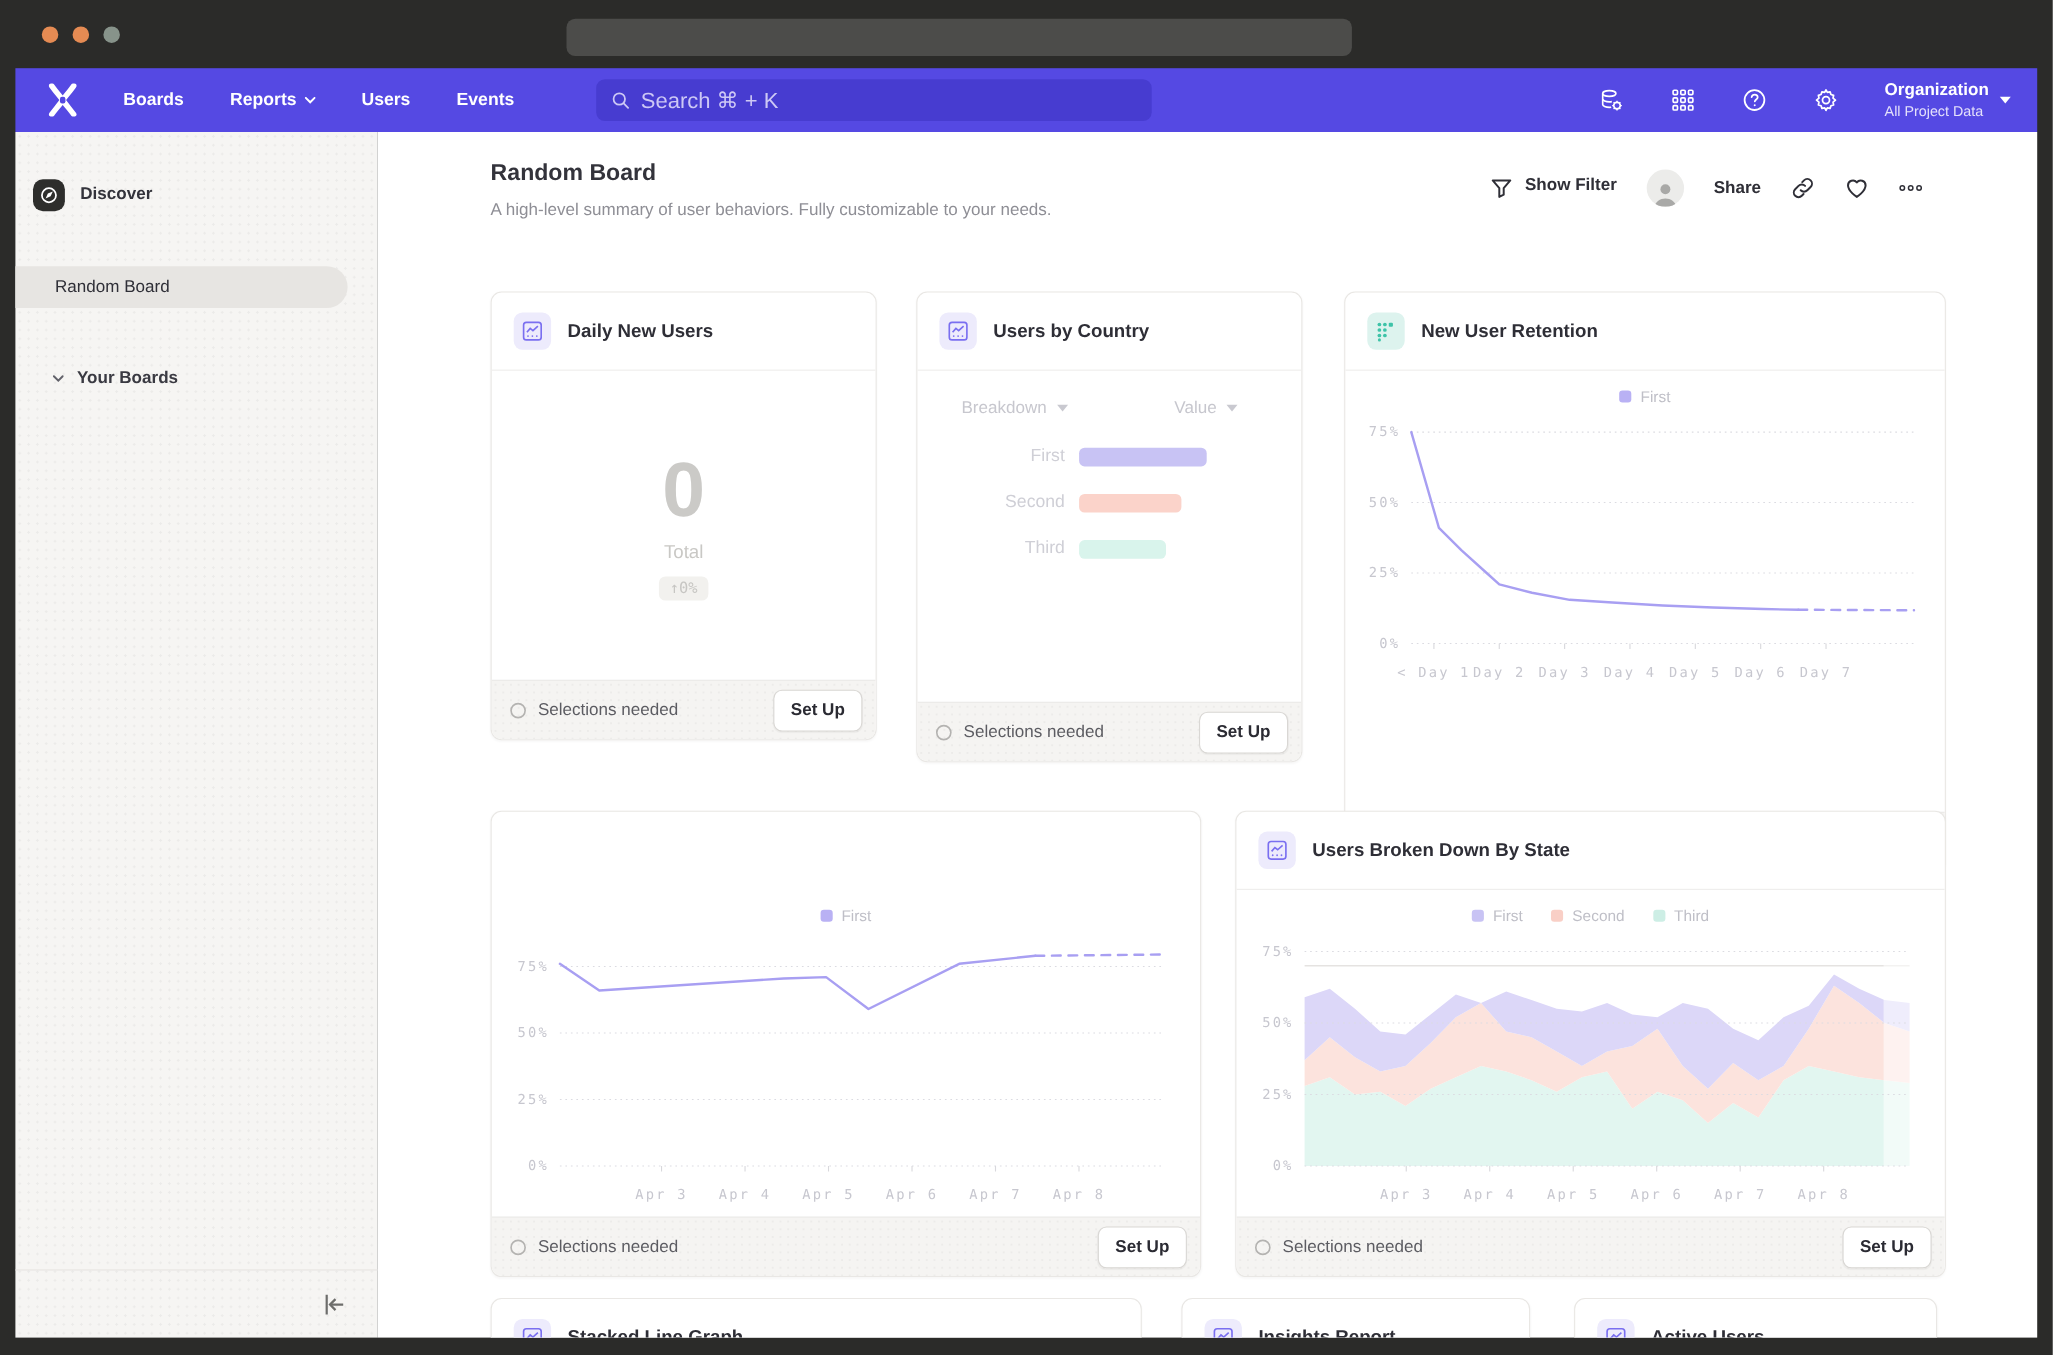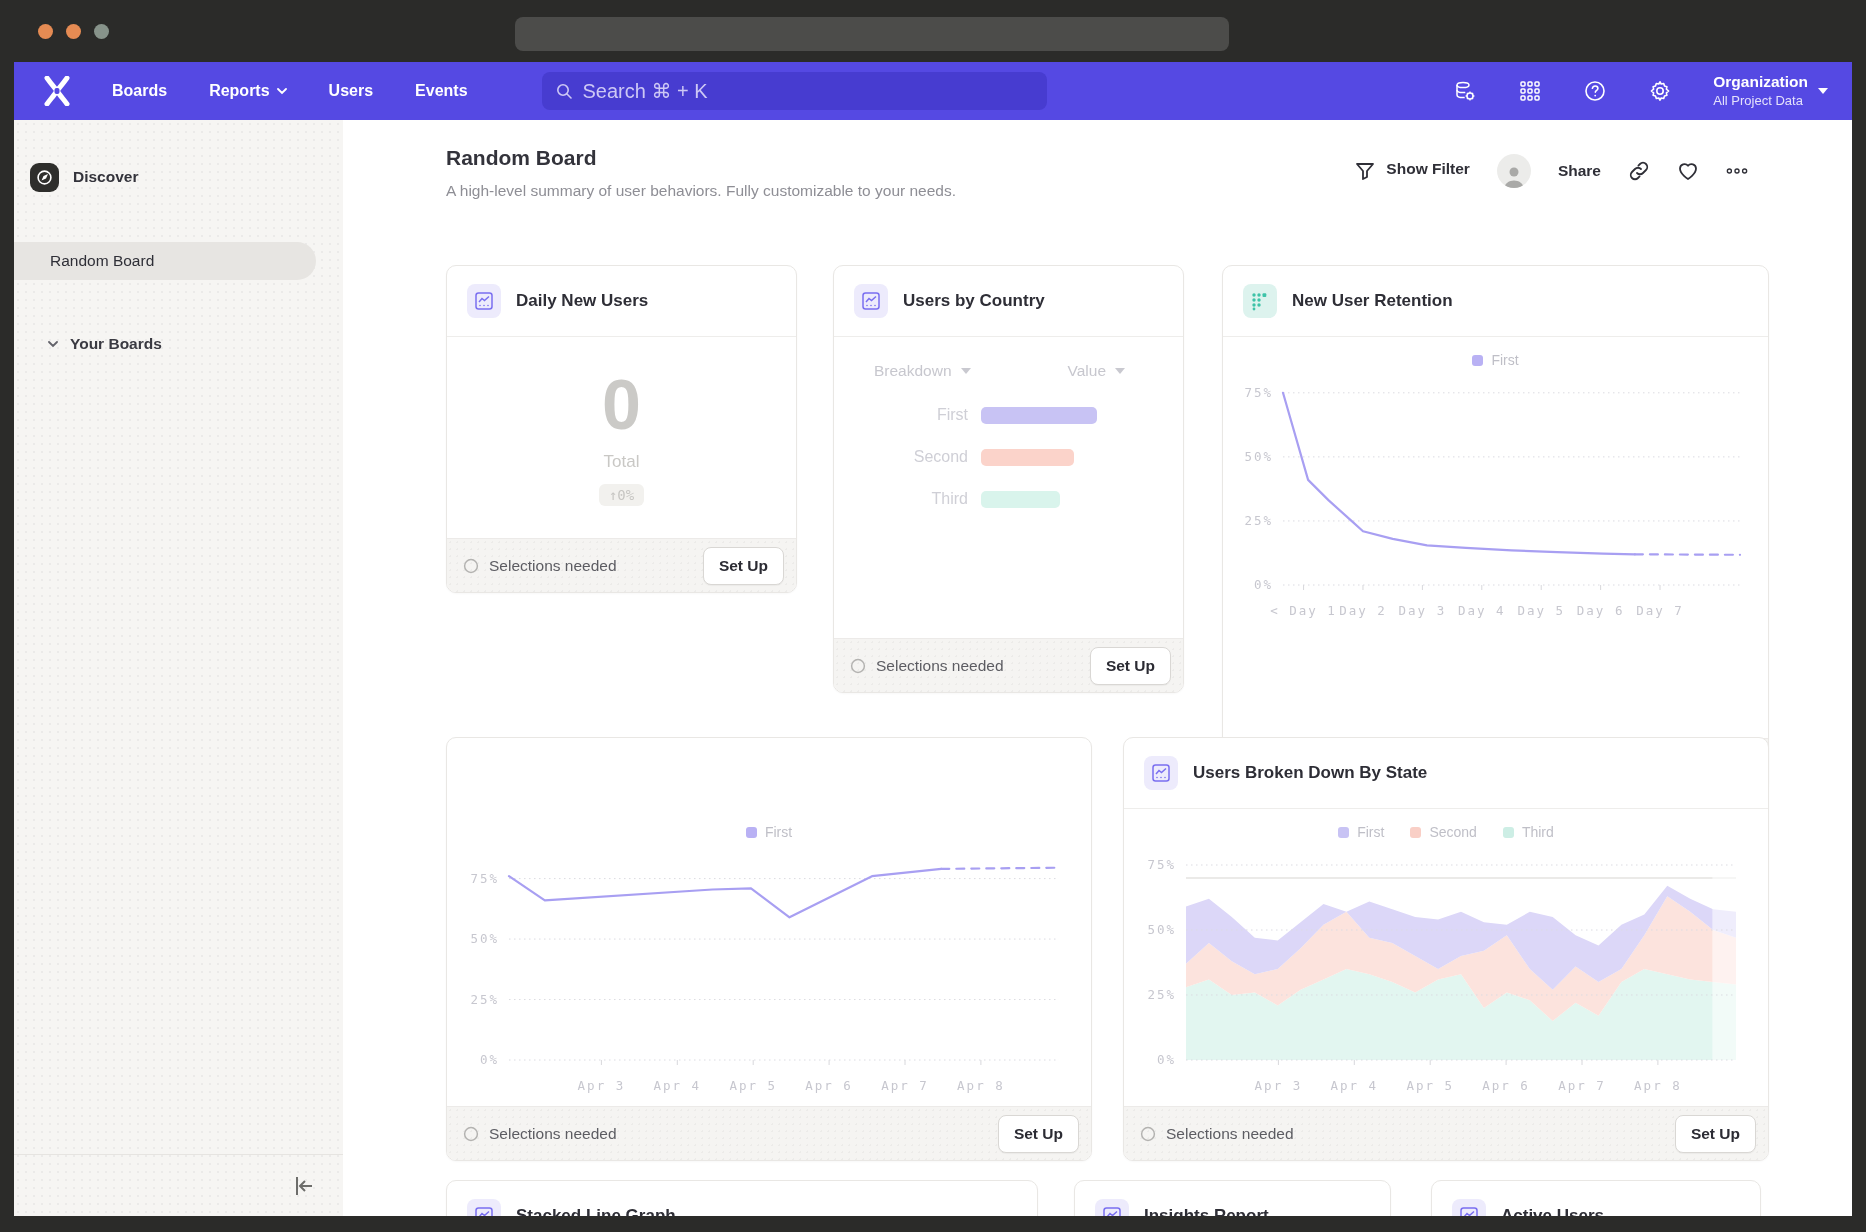--- a/index.html
+++ b/index.html
@@ -232,21 +232,21 @@
       <svg class="aicon" viewBox="0 0 22 22" fill="none" stroke="currentColor" stroke-width="1.8" stroke-linejoin="round">
         <path d="M11 19S3 14 3 8.5A4.5 4.5 0 0 1 11 5.8 4.5 4.5 0 0 1 19 8.5C19 14 11 19 11 19z"></path>
       </svg>
       <svg class="aicon" viewBox="0 0 26 22" fill="none" stroke="currentColor" stroke-width="1.6">
         <circle cx="4" cy="11" r="2.4"></circle>
           <circle cx="13" cy="11" r="2.4"></circle>
           <circle cx="22" cy="11" r="2.4"></circle>
       </svg>
     </div>
 
-    <section class="card" style="left:103px; top:145px; width:351px; height:328px;">
+    <section class="card" style="left:103px; top:145px; width:351px; height:408px;">
       <header class="card-head">
         <span class="cicon">
           <svg width="20" height="20" viewBox="0 0 20 20" fill="none" stroke="#7a6ff0" stroke-width="1.5">
               <rect x="2" y="2" width="16" height="16" rx="2.5"></rect>
               <path d="M5 11l3-3.5 2.5 2L15 5.5"></path>
               <circle cx="6" cy="14.5" r="0.8" fill="#7a6ff0" stroke="none"></circle>
               <circle cx="10" cy="14.5" r="0.8" fill="#7a6ff0" stroke="none"></circle>
               <circle cx="14" cy="14.5" r="0.8" fill="#7a6ff0" stroke="none"></circle>
             </svg>
         </span>

